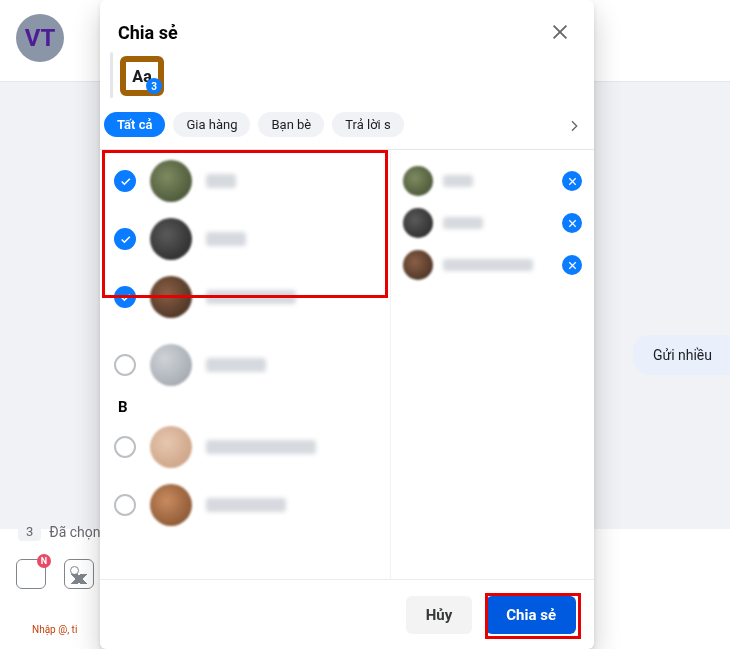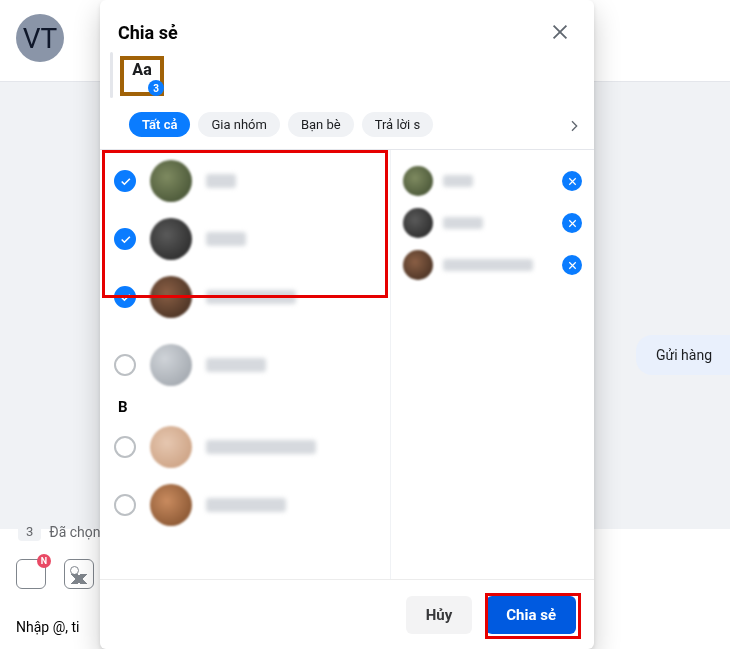--- a/index.html
+++ b/index.html
@@ -1,46 +1,46 @@
 <!DOCTYPE html>
 <html><head>
 <meta charset="utf-8">
 <style>
   *{box-sizing:border-box;margin:0;padding:0;font-family:-apple-system,BlinkMacSystemFont,"Segoe UI",Roboto,Helvetica,Arial,sans-serif}
   body{width:730px;height:649px;background:#f0f2f5;position:relative;overflow:hidden}
   .bg-header{height:82px;background:#fff;display:flex;align-items:flex-start;padding:10px 16px;border-bottom:1px solid #e4e6eb}
-  .bg-avatar{width:48px;height:48px;border-radius:50%;background:#8a95a8;color:#0f172a;display:flex;align-items:center;justify-content:center;font-size:28px;font-weight:400;margin-top:4px}
+  .bg-avatar{width:48px;height:48px;border-radius:50%;background:#8a95a8;color:#4c1d95;display:flex;align-items:center;justify-content:center;font-size:24px;font-weight:700;margin-top:4px}
   .bg-bottom{position:absolute;bottom:0;left:0;right:0;height:120px;background:#fff}
   .bg-selcount{position:absolute;left:18px;bottom:108px;display:flex;align-items:center;gap:8px;font-size:14px;color:#65676b}
   .bg-selcount .num{background:#f0f2f5;border-radius:4px;padding:2px 8px;font-size:13px}
   .bg-icons{position:absolute;left:16px;bottom:60px;display:flex;gap:18px}
   .bg-icon{width:30px;height:30px;border:1.5px solid #606770;border-radius:6px;position:relative;opacity:.8}
   .bg-icon.sticker::after{content:"N";position:absolute;top:-6px;right:-6px;background:#e41e3f;color:#fff;font-size:9px;width:14px;height:14px;border-radius:50%;display:flex;align-items:center;justify-content:center;font-weight:700}
   .bg-icon.image::before{content:"";position:absolute;top:6px;left:5px;width:7px;height:7px;border:1.5px solid #606770;border-radius:50%}
   .bg-icon.image::after{content:"";position:absolute;bottom:4px;left:3px;right:3px;height:10px;background:linear-gradient(135deg,transparent 40%,#606770 40%,#606770 60%,transparent 60%),linear-gradient(45deg,transparent 40%,#606770 40%,#606770 60%,transparent 60%)}
-  .bg-input{position:absolute;left:16px;bottom:14px;font-size:14px;color:#000000}
+  .bg-input{position:absolute;left:32px;bottom:14px;font-size:10px;color:#c2410c}
   .bg-actions{position:absolute;right:0;top:528px;display:flex;gap:10px;font-size:13px;color:#050505}
   .bg-act{display:flex;align-items:center;gap:5px;padding:6px 8px}
   .bg-act svg{width:16px;height:16px}
   .side-btn{position:absolute;right:0;top:335px;background:#e9f0fc;border-radius:16px 0 0 16px;padding:12px 18px 12px 20px;font-size:14px;color:#1c1e21}
 
   .modal{position:absolute;top:0;left:100px;width:494px;height:649px;background:#fff;border-radius:6px;box-shadow:0 12px 28px rgba(0,0,0,.2),0 2px 4px rgba(0,0,0,.1);display:flex;flex-direction:column}
   .m-head{display:flex;align-items:center;justify-content:space-between;padding:16px 18px 6px}
   .m-title{font-size:18px;font-weight:700;color:#050505}
   .m-close{width:32px;height:32px;border-radius:50%;display:flex;align-items:center;justify-content:center;cursor:pointer}
   .m-close svg{width:22px;height:22px;stroke:#606770;stroke-width:2}
   .m-preview{padding:4px 16px 0;position:relative;height:58px}
-  .chip-aa{position:absolute;left:20px;top:2px;width:44px;height:40px;border:4px solid #a16207;border-radius:0;background:#fff;display:flex;justify-content:center;font-weight:800;font-size:16px;color:#1c1e21}
+  .chip-aa{position:absolute;left:20px;top:2px;width:44px;height:40px;border:6px solid #a16207;border-radius:6px;background:#fff;display:flex;align-items:center;justify-content:center;font-weight:800;font-size:16px;color:#1c1e21}
   .chip-aa .badge{position:absolute;right:-4px;bottom:-4px;background:#0a7cff;color:#fff;font-size:10px;font-weight:700;width:16px;height:16px;border-radius:50%;display:flex;align-items:center;justify-content:center}
   .vline{position:absolute;left:10px;top:-2px;width:3px;height:46px;background:#e4e6eb;border-radius:2px}
   .m-search{margin:8px 16px 12px;border:1.5px solid #0a7cff;border-radius:8px;display:flex;align-items:center;padding:0 10px;height:38px}
   .m-search svg{width:16px;height:16px;fill:#97999d;margin-right:8px}
   .m-search input{border:none;outline:none;flex:1;font-size:14px;color:#1c1e21}
   .m-search input::placeholder{color:#8a8d91}
-  .tags{display:flex;gap:8px;padding:0 29px 12px;align-items:center;position:relative}
+  .tags{display:flex;gap:8px;padding:0 4px 12px;align-items:center;position:relative}
   .tag{background:#f0f2f5;border-radius:14px;padding:5px 13px;font-size:13px;color:#1c1e21;white-space:nowrap;cursor:pointer}
   .tag.active{background:#0a7cff;color:#fff;font-weight:600}
   .tags-more{position:absolute;right:8px;top:0;height:28px;width:24px;display:flex;align-items:center;justify-content:center;background:linear-gradient(90deg,rgba(255,255,255,0),#fff 40%)}
   .tags-more svg{width:16px;height:16px;stroke:#606770;stroke-width:2;fill:none}
   .m-divider{height:1px;background:#e4e6eb;margin:0 0 0 0}
   .m-body{flex:1;display:flex;overflow:hidden;position:relative}
   .col-left{width:290px;overflow-y:auto;padding:6px 0 0;position:relative}
   .col-left::-webkit-scrollbar{width:6px}
   .col-left::-webkit-scrollbar-thumb{background:#c9ccd1;border-radius:3px}
   .hl-red{position:absolute;border:3px solid #e60000;pointer-events:none;z-index:5}
@@ -71,21 +71,21 @@
   .btn.cancel{background:#f3f3f4;color:#38393b}
   .btn.primary{background:#005ae0;color:#fff}
   .hl-red.r2{left:auto;right:13px;top:13px;width:96px;height:46px}
 </style>
 </head>
 <body>
 
 <div class="bg-header">
   <div class="bg-avatar">VT</div>
 </div>
-<div class="side-btn">Gửi hàng</div>
+<div class="side-btn">Gửi nhiều</div>
 <div class="bg-actions">
   <div class="bg-act">
       <svg viewBox="0 0 24 24" fill="none" stroke="#606770" stroke-width="2">
         <rect x="8" y="8" width="12" height="12" rx="2"></rect>
         <rect x="4" y="4" width="12" height="12" rx="2"></rect>
       </svg>
       <span>Sao chép</span>
     </div>
   <div class="bg-act">
       <svg viewBox="0 0 24 24" fill="none" stroke="#606770" stroke-width="2">
@@ -119,21 +119,21 @@
     <div class="vline"></div>
     <div class="chip-aa">
       <span>Aa</span>
       <span class="badge">3</span>
     </div>
   </div>
 
 
   <div class="tags">
     <div class="tag active">Tất cả</div>
-    <div class="tag">Gia nhóm</div>
+    <div class="tag">Gia hàng</div>
     <div class="tag">Bạn bè</div>
     <div class="tag">Trả lời s</div>
     <div class="tags-more">
         <svg viewBox="0 0 24 24">
           <path d="M9 5l7 7-7 7"></path>
         </svg>
       </div>
   </div>
 
   <div class="m-divider"></div>

